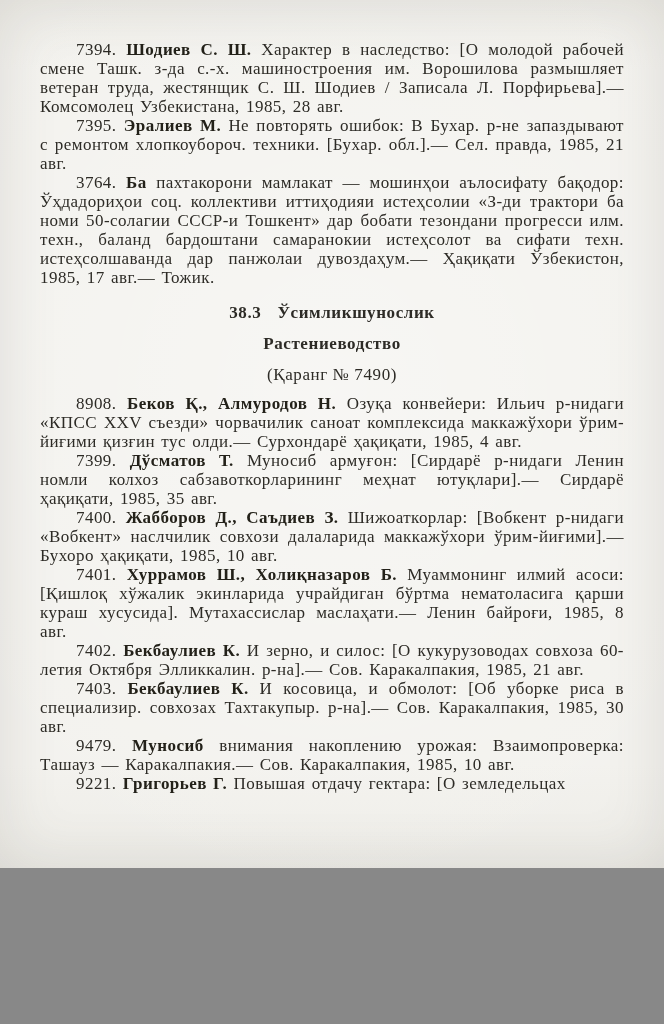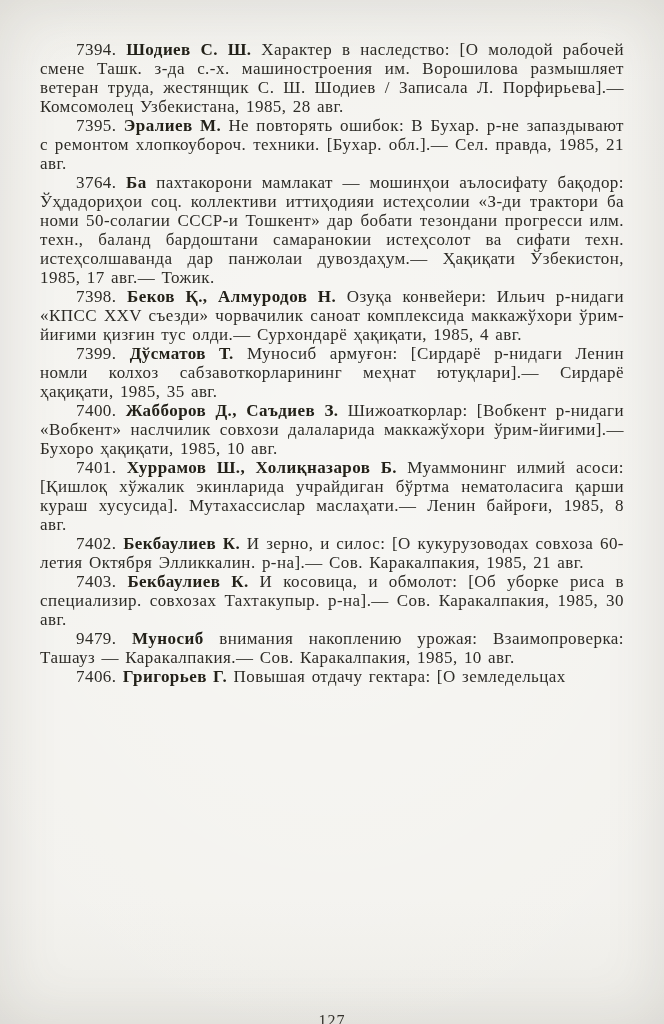--- a/index.html
+++ b/index.html
@@ -3,21 +3,21 @@
 <meta charset="utf-8">
 <style>
   html, body {
     margin: 0;
     padding: 0;
     background: #888;
   }
   .scan-page {
     position: relative;
     width: 664px;
-    height: 1024px;
+    height: 868px;
     margin: 0 auto;
     box-sizing: border-box;
     padding: 40px 40px 0 40px;
     background:
       radial-gradient(ellipse 120% 100% at 50% 45%, rgba(255,255,255,0.35) 0%, rgba(255,255,255,0) 60%),
       linear-gradient(180deg, #efeee9 0%, #f3f2ee 8%, #f3f2ee 88%, #edece7 100%),
       #f2f1ec;
     font-family: "Liberation Serif", "DejaVu Serif", serif;
     color: #2d2b26;
     overflow: hidden;
@@ -96,23 +96,28 @@
     <span>Характер в наследство: [О молодой рабочей смене Ташк. з-да с.-х. машиностроения им. Ворошилова размышляет ветеран труда, жестянщик С. Ш. Шодиев / Записала Л. Порфирьева].— Комсомолец Узбекистана, 1985, 28 авг.</span></p>
 
   <p class="entry"><span class="num">7395.</span>
     <b class="authors">Эралиев М.</b>
     <span>Не повторять ошибок: В Бухар. р-не запаздывают с ремонтом хлопкоубороч. техники. [Бухар. обл.].— Сел. правда, 1985, 21 авг.</span></p>
 
   <p class="entry"><span class="num">3764.</span>
     <b class="authors">Ба</b>
     <span>пахтакорони мамлакат — мошинҳои аълосифату бақодор: Ўҳдадориҳои соц. коллективи иттиҳодияи истеҳсолии «З-ди трактори ба номи 50-солагии СССР-и Тошкент» дар бобати тезондани прогресси илм. техн., баланд бардоштани самаранокии истеҳсолот ва сифати техн. истеҳсолшаванда дар панжолаи дувоздаҳум.— Ҳақиқати Ўзбекистон, 1985, 17 авг.— Тожик.</span></p>
 
+  <div class="section-heading">
+    <div class="heading-main"><span class="code">38.3</span><span>Ўсимликшунослик</span></div>
+    <div class="heading-sub">Растениеводство</div>
+    <div class="heading-ref">(Қаранг № 7490)</div>
+  </div>
 
 
-  <p class="entry"><span class="num">7398.</span>
+  <p class="entry"><span class="num">8908.</span>
     <b class="authors">Беков Қ., Алмуродов Н.</b>
     <span>Озуқа конвейери: Ильич р-нидаги «КПСС XXV съезди» чорвачилик саноат комплексида маккажўхори ўрим-йиғими қизғин тус олди.— Сурхондарё ҳақиқати, 1985, 4 авг.</span></p>
 
   <p class="entry"><span class="num">7399.</span>
     <b class="authors">Дўсматов Т.</b>
     <span>Муносиб армуғон: [Сирдарё р-нидаги Ленин номли колхоз сабзавоткорларининг меҳнат ютуқлари].— Сирдарё ҳақиқати, 1985, 35 авг.</span></p>
 
   <p class="entry"><span class="num">7400.</span>
     <b class="authors">Жабборов Д., Саъдиев З.</b>
     <span>Шижоаткорлар: [Вобкент р-нидаги «Вобкент» наслчилик совхози далаларида маккажўхори ўрим-йиғими].— Бухоро ҳақиқати, 1985, 10 авг.</span></p>
@@ -127,19 +132,19 @@
 
   <p class="entry"><span class="num">7403.</span>
     <b class="authors">Бекбаулиев К.</b>
     <span>И косовица, и обмолот: [Об уборке риса в специализир. совхозах Тахтакупыр. р-на].— Сов. Каракалпакия, 1985, 30 авг.</span></p>
 
 
   <p class="entry"><span class="num">9479.</span>
     <b class="authors">Муносиб</b>
     <span>внимания накоплению урожая: Взаимопроверка: Ташауз — Каракалпакия.— Сов. Каракалпакия, 1985, 10 авг.</span></p>
 
-  <p class="entry"><span class="num">7406.</span>
+  <p class="entry"><span class="num">9221.</span>
     <b class="authors">Григорьев Г.</b>
     <span>Повышая отдачу гектара: [О земледельцах</span></p>
 
   <div class="page-number">127</div>
 
 </div>
 
 </body></html>

